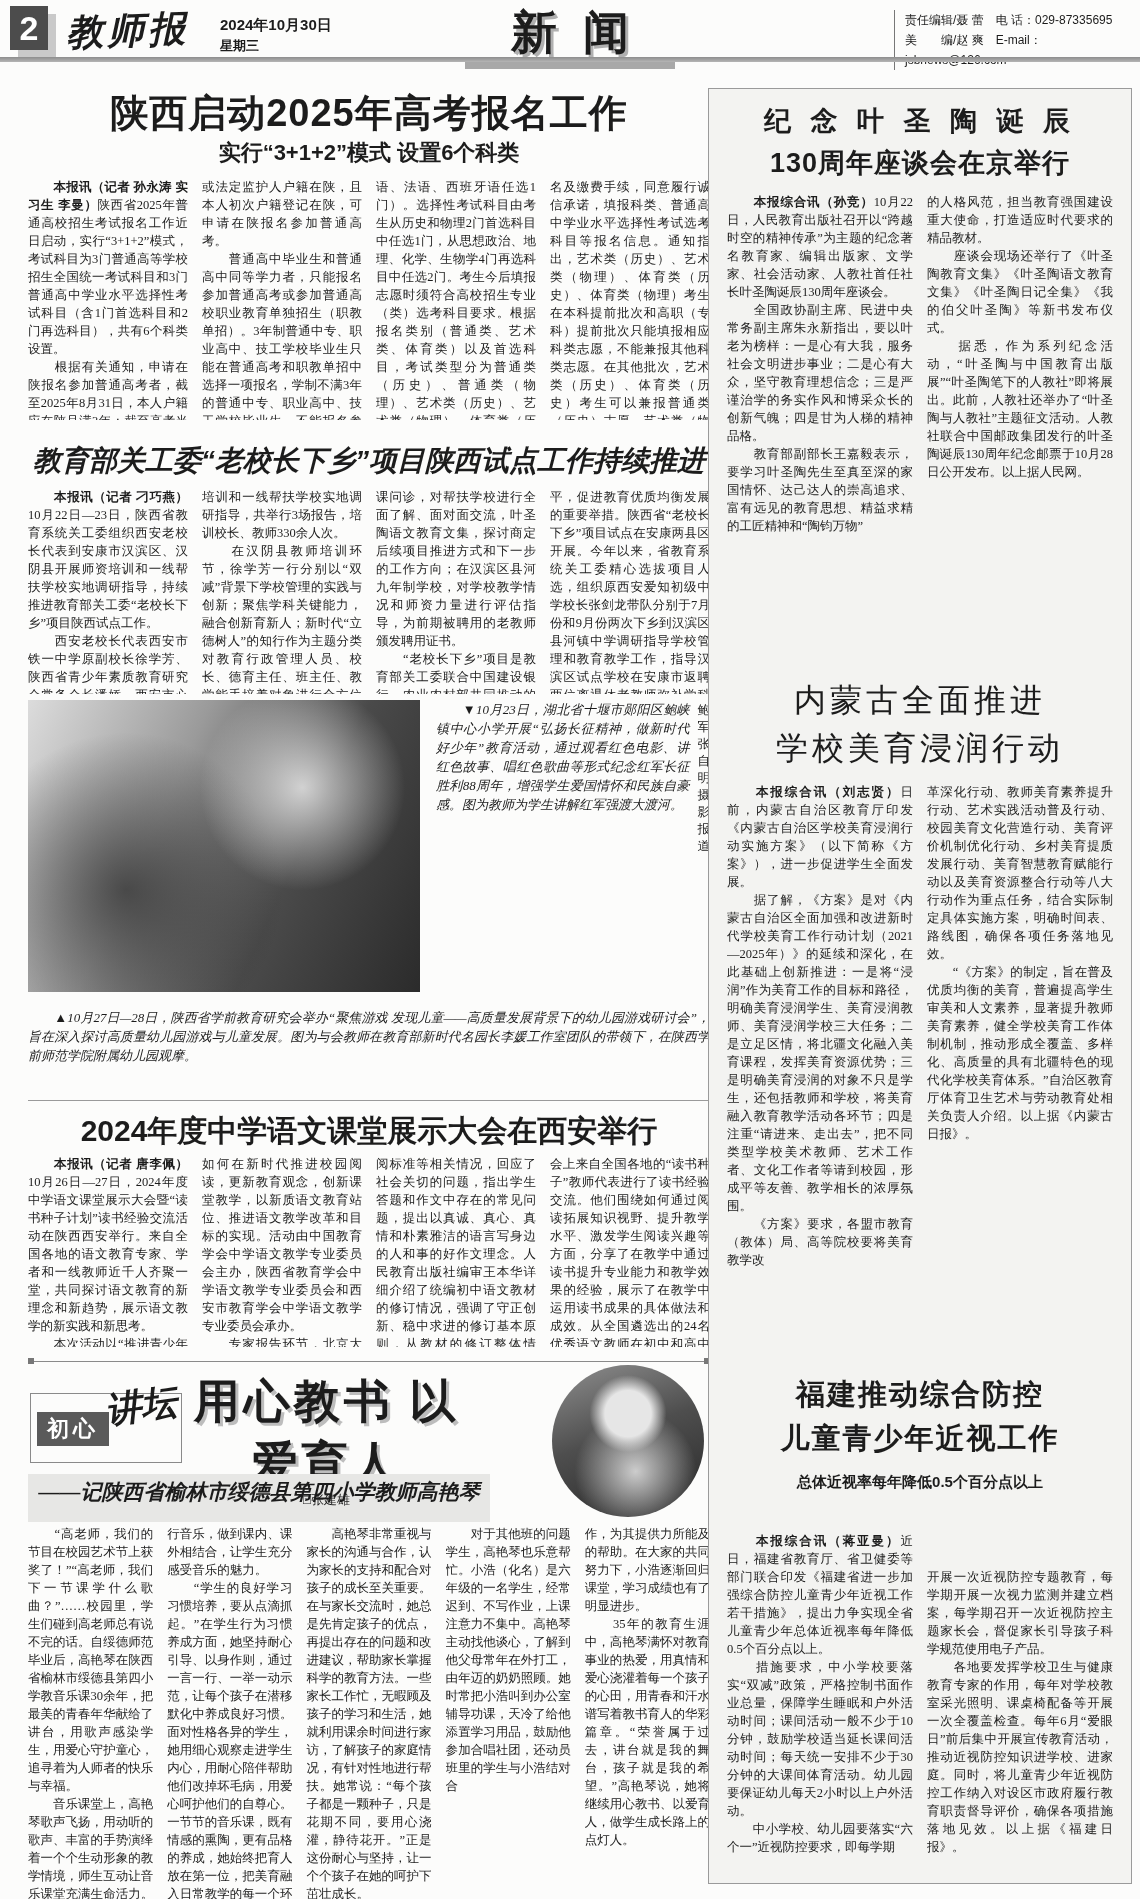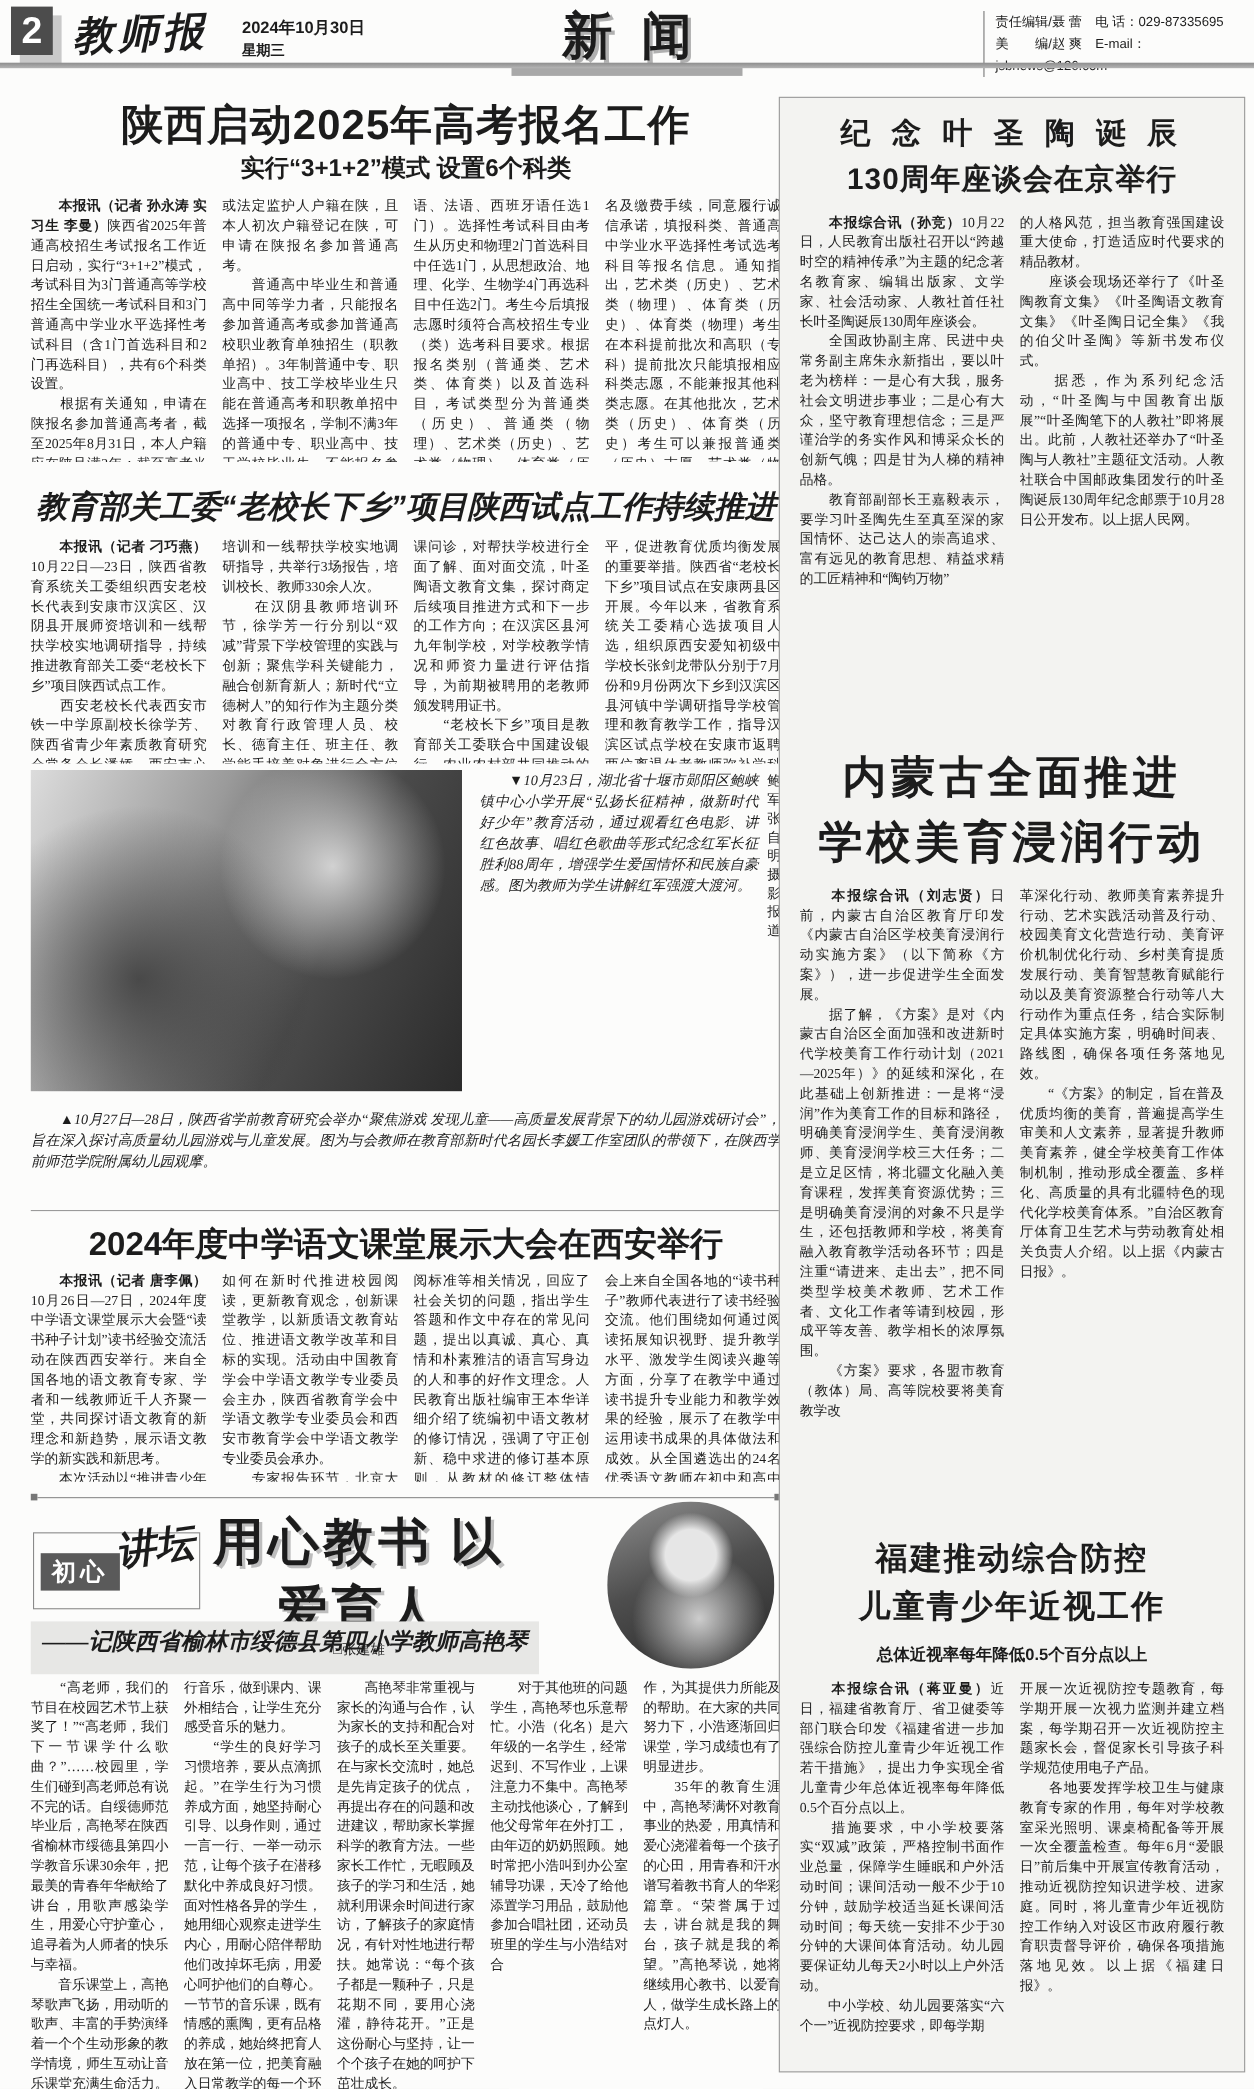--- a/index.html
+++ b/index.html
@@ -82,28 +82,28 @@
   
   .sidebar { position:absolute; left:708px; top:88px; width:424px; height:1796px; background:#f3f3f1;
              border:1px solid #9a9a9a; padding:14px 18px 0; overflow:hidden; }
   .sb-head { text-align:center; font-family:"Liberation Sans",sans-serif; font-weight:bold; }
   .sbh-a .l1 { font-size:27px; letter-spacing:6px; }
   .sbh-a .l2 { font-size:27px; letter-spacing:1px; margin-top:6px; }
   .sb-cols { display:flex; gap:14px; overflow:hidden; margin-top:12px; }
   .sb-cols .col { font-size:12.5px; }
   .sbbody-a { height:444px; }
   .sbh-b { margin-top:42px; }
-  .sbh-b .l1, .sbh-b .l2 { font-size:40px; font-weight:700; letter-spacing:4px; }
+  .sbh-b .l1, .sbh-b .l2 { font-size:32px; font-weight:400; letter-spacing:4px; }
   .sbh-b .l2 { margin-top:4px; }
   .sbbody-b { height:566px; }
   .sbh-c { margin-top:26px; }
   .sbh-c .l1, .sbh-c .l2 { font-size:29px; letter-spacing:2px; }
   .sbh-c .l2 { margin-top:4px; }
   .sb-sub { text-align:center; font-family:"Liberation Sans",sans-serif; font-weight:bold; font-size:15px; margin-top:14px; }
-  .sbbody-c { height:352px; }
+  .sbbody-c { height:352px;align-items:flex-end; }
 </style>
 </head>
 <body>
 
 <div id="paper">
 
   <div class="hdr">
     <div class="pagenum-wrap">
       <div class="pagenum-shadow"></div>
       <div class="pagenum">2</div>

